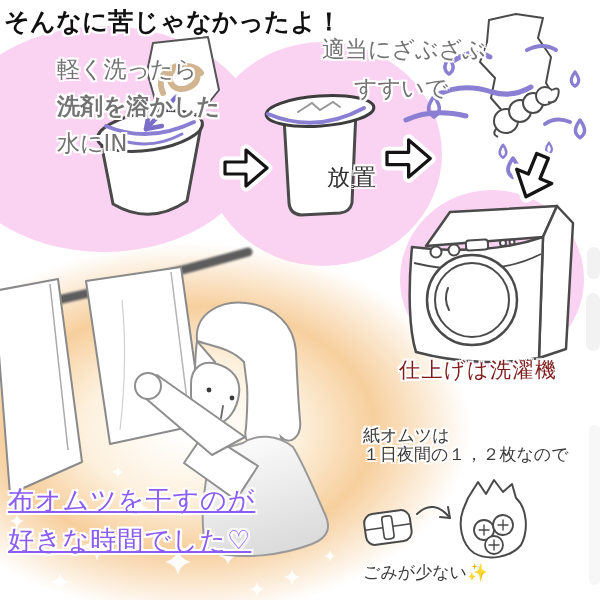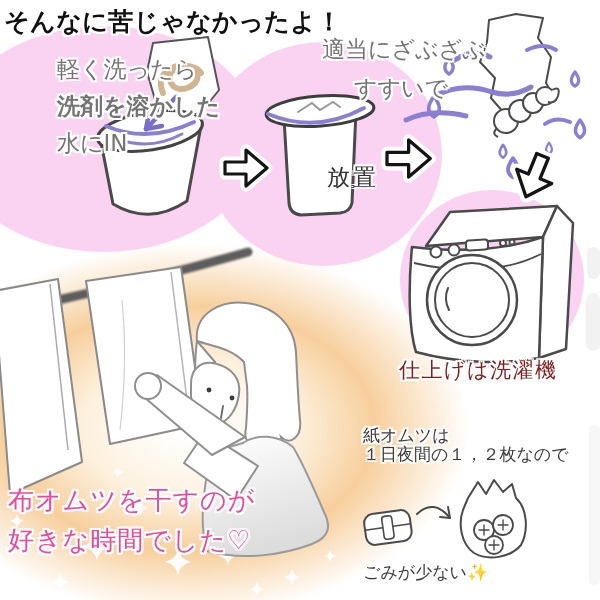--- a/index.html
+++ b/index.html
@@ -17,21 +17,21 @@
     background:radial-gradient(closest-side,#ffffff 4%,#fdf1de 38%,#f7cf9d 66%,rgba(247,207,157,0) 100%);
   }
   .halo{ text-shadow:-2px -2px 0 #fff,2px -2px 0 #fff,-2px 2px 0 #fff,2px 2px 0 #fff,0 -2px 0 #fff,0 2px 0 #fff,-2px 0 0 #fff,2px 0 0 #fff; }
   .title{left:4px;top:5px;font-size:25px;font-weight:700;color:#101010;letter-spacing:0.5px;white-space:nowrap;}
   .note-line{font-size:23px;color:#737373;white-space:nowrap;}
   .step1{left:18px;line-height:19px;margin-left:39px;}
   .s1a{top:60px;} .s1b{top:97px;font-weight:bold;} .s1c{top:134px;}
   .step3{left:322px;} .s3a{top:34px;} .s3b{top:73px;margin-left:32px;}
   .bucket-label{left:295px;top:162px;font-size:23px;color:#2f2f2f;letter-spacing:3px;margin-left:32px;}
   .machine-caption{left:399px;top:356px;font-size:21px;color:#7f1d1d;letter-spacing:1.5px;white-space:nowrap;}
-  .hang-caption{left:8px;font-size:26px;color:#ec4899;letter-spacing:1px;white-space:nowrap;}
+  .hang-caption{left:8px;font-size:26px;color:#8b5cf6;letter-spacing:1px;white-space:nowrap;text-decoration:underline;}
   .hc1{top:483px;} .hc2{top:523px;}
   .dnote{left:363px;font-size:17px;color:#3a3a3a;white-space:nowrap;}
   .dn1{top:424px;} .dn2{top:443px;} .dn3{top:561px;}
   .gold{color:#e8b83e;}
   svg{position:absolute;left:0;top:0;}
 </style>
 </head>
 <body>
 
 <div id="canvas">

